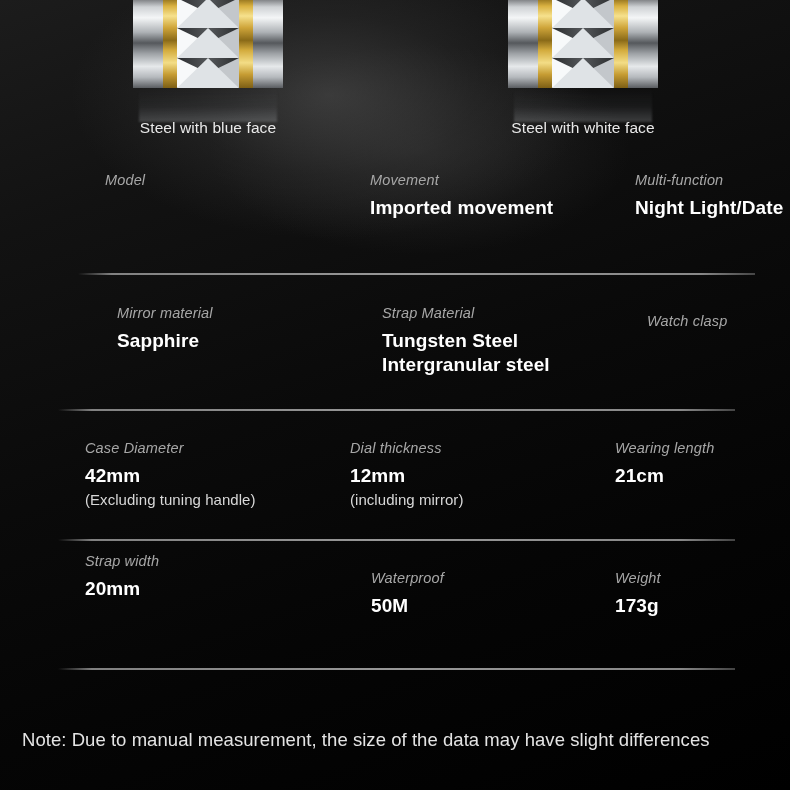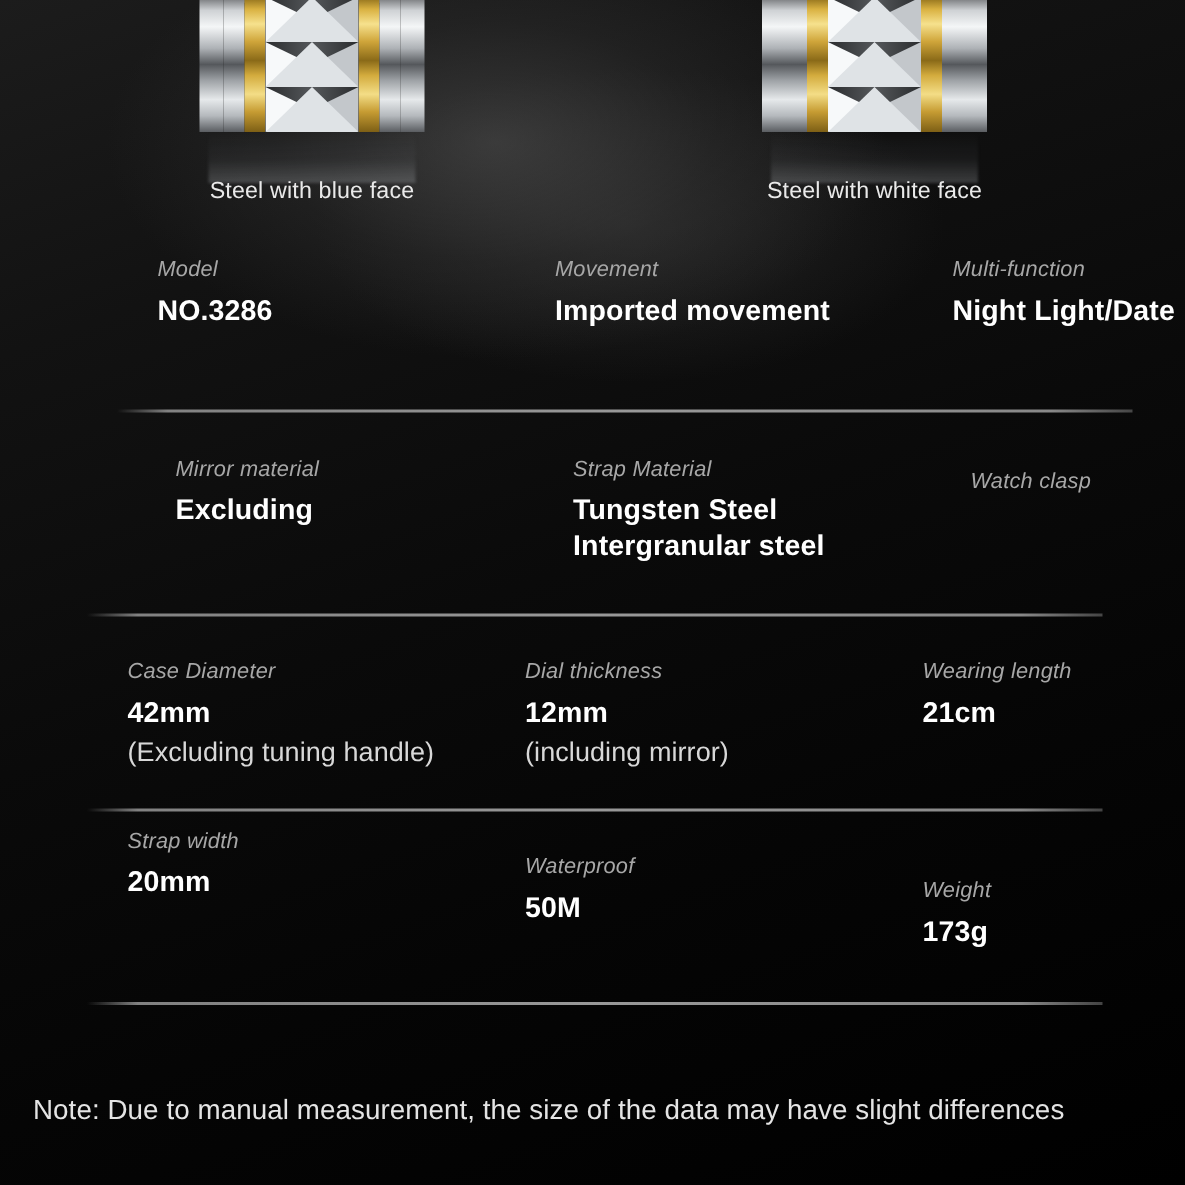--- a/index.html
+++ b/index.html
@@ -187,21 +187,21 @@
   .val {
     font-size: 19px;
     font-weight: bold;
     color: #ffffff;
     letter-spacing: 0.1px;
     line-height: 1.28;
     white-space: pre-line;
   }
 
   .sub {
-    font-size: 18px;
+    font-size: 15px;
     font-weight: normal;
     color: #d8d8d8;
     margin-top: 3px;
     letter-spacing: 0.05px;
     white-space: nowrap;
   }
 
   .divider {
     position: absolute;
     left: 58px;
@@ -301,39 +301,38 @@
     <div class="caption left">Steel with blue face</div>
     <div class="caption right">Steel with white face</div>
   </div>
 
   <div class="specs">
 
     <div class="spec-row" style="height:101px;margin-left:20px;">
       <div class="cells">
         <div class="cell c1">
           <div class="lbl">Model</div>
-          <div class="val">NO.3286</div>
         </div>
         <div class="cell c3">
           <div class="lbl">Multi-function</div>
           <div class="val">Night Light/Date</div>
         </div>
         <div class="cell c2">
           <div class="lbl">Movement</div>
           <div class="val">Imported movement</div>
         </div>
       </div>
       <div class="divider" style="top:101px;"></div>
     </div>
 
     <div class="spec-row" style="height:136px;padding-left:32px;">
       <div class="cells" style="padding-top:32px;">
         <div class="cell c1" style="top:32px;">
           <div class="lbl">Mirror material</div>
-          <div class="val">Excluding</div>
+          <div class="val">Sapphire</div>
         </div>
         <div class="cell c2" style="top:32px;">
           <div class="lbl">Strap Material</div>
           <div class="val">Tungsten Steel
 Intergranular steel</div>
         </div>
         <div class="cell c3" style="top:40px;">
           <div class="lbl">Watch clasp</div>
         </div>
       </div>
@@ -359,25 +358,25 @@
       </div>
       <div class="divider" style="top:130px;"></div>
     </div>
 
     <div class="spec-row" style="height:129px;">
       <div class="cells">
         <div class="cell c1" style="top:14px;">
           <div class="lbl">Strap width</div>
           <div class="val">20mm</div>
         </div>
-        <div class="cell c2" style="top:31px;">
+        <div class="cell c2" style="top:31px;margin-left:21px;">
           <div class="lbl">Waterproof</div>
           <div class="val">50M</div>
         </div>
-        <div class="cell c3" style="top:47px;">
+        <div class="cell c3" style="top:31px;">
           <div class="lbl">Weight</div>
           <div class="val">173g</div>
         </div>
       </div>
       <div class="divider" style="top:129px;"></div>
     </div>
 
   </div>
 
   <div class="footnote">Note: Due to manual measurement, the size of the data may have slight differences</div>

